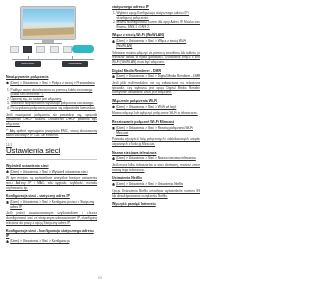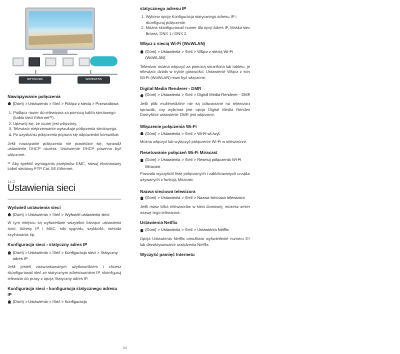--- a/index.html
+++ b/index.html
@@ -13,20 +13,21 @@
   }
   .page{
     position:absolute;inset:0;
     padding:4px 6px 0 6px;
     box-sizing:border-box;
   }
   .cols{
     display:flex;
     gap:15px;
     height:272px;
+    text-decoration:underline;
   }
   .col{
     width:91px;
     flex:0 0 91px;
     overflow:hidden;
   }
 
   
   .figure{
     width:100%;

